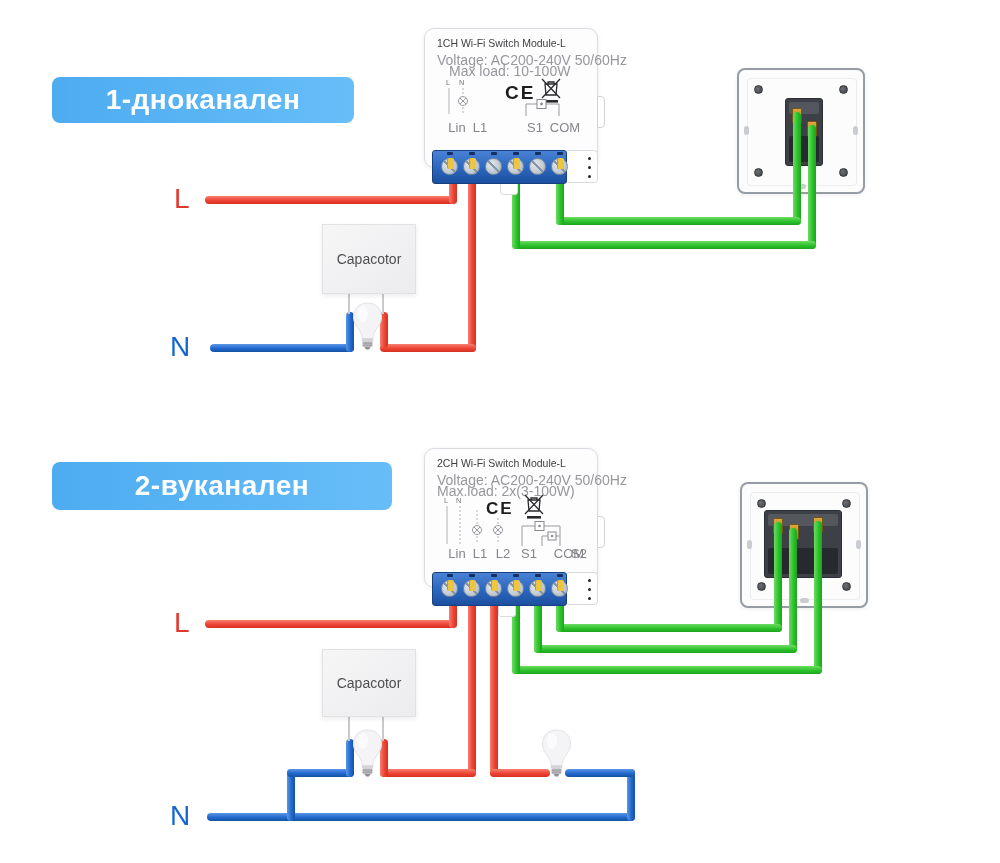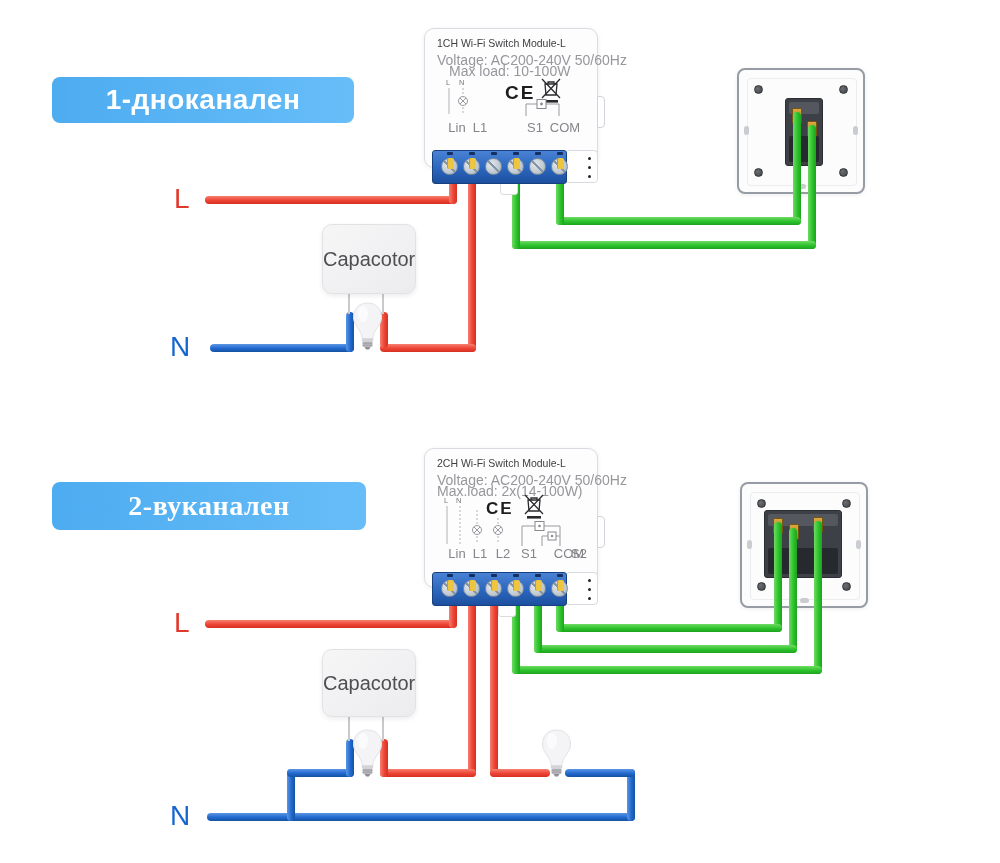--- a/index.html
+++ b/index.html
@@ -37,23 +37,23 @@
           border:1px solid #16407f;box-sizing:border-box;}
   .screw{position:absolute;width:17px;height:17px;border-radius:50%;
          background:linear-gradient(45deg,rgba(0,0,0,0) 44%,#8795a5 44%,#8795a5 56%,rgba(0,0,0,0) 56%),
                     radial-gradient(circle at 35% 35%,#e3e9ee,#a8b2bd);
          border:1px solid #7f8ea0;box-sizing:border-box;}
   .slot{position:absolute;width:6px;height:3px;background:#132f63;border-radius:1px;}
   .schem text{font-family:"Liberation Sans",sans-serif;}
   .termlab{position:absolute;font-size:13px;color:#85858a;transform:translateX(-50%);white-space:nowrap;padding-left:14px;}
   .ce{position:absolute;font-weight:bold;color:#1d1d1f;letter-spacing:2px;}
   
-  .cap{position:absolute;width:92px;display:flex;align-items:center;
-       background:linear-gradient(145deg,#f6f6f7,#ececee);border:1px solid #e2e2e5;border-radius:10px;
-       box-shadow:0 2px 5px rgba(0,0,0,.08);color:#4f4f52;font-size:20px;}
+  .cap{position:absolute;width:92px;display:flex;align-items:center;justify-content:center;
+       background:linear-gradient(145deg,#f6f6f7,#ececee);border:1px solid #e2e2e5;border-radius:0;
+       box-shadow:0 2px 5px rgba(0,0,0,.08);color:#4f4f52;font-size:14px;}
   
   .plate{position:absolute;width:128px;height:126px;background:#fcfcfd;border:2px solid #969ca3;
          border-radius:8px;box-sizing:border-box;box-shadow:0 1px 4px rgba(0,0,0,.08);}
   .pinner{position:absolute;border:1px solid #ececef;border-radius:4px;}
   .pscrew{position:absolute;width:9px;height:9px;border-radius:50%;
           background:radial-gradient(circle at 35% 35%,#6b6f74,#3f4347);border:1px solid #333;box-sizing:border-box;}
   .poval{position:absolute;background:#c9ccd0;border-radius:3px;}
   .mech{position:absolute;background:#3d4147;border:1px solid #2a2d31;border-radius:3px;box-sizing:border-box;}
   .mech-top{position:absolute;background:#54585e;border-radius:2px;}
   .mech-bot{position:absolute;background:#26292d;border-radius:2px;}
@@ -162,21 +162,21 @@
   <div class="slot" style="left:469px;top:152px;"></div>
   <div class="slot" style="left:491px;top:152px;"></div>
   <div class="slot" style="left:513px;top:152px;"></div>
   <div class="slot" style="left:535px;top:152px;"></div>
   <div class="slot" style="left:557px;top:152px;"></div>
   <div class="nub" style="left:447px;top:158px;"></div>
   <div class="nub" style="left:469px;top:158px;"></div>
   <div class="nub" style="left:513px;top:158px;"></div>
   <div class="nub" style="left:557px;top:158px;"></div>
 
-  <div class="badge" style="left:52px;top:482px;width:314px;height:48px;font-family:Liberation Serif, serif;">
+  <div class="badge" style="left:52px;top:462px;width:340px;height:48px;">
     <span>2-вуканален</span>
   </div>
 
   <span class="wlabel lab-red" style="left:174px;top:608px;">L</span>
   <span class="wlabel lab-blue" style="left:170px;top:801px;">N</span>
 
   <div class="plate" style="left:740px;top:482px;"></div>
   <div class="pinner" style="left:750px;top:492px;width:108px;height:106px;"></div>
   <div class="pscrew" style="left:757px;top:499px;"></div>
   <div class="pscrew" style="left:842px;top:499px;"></div>
@@ -236,21 +236,21 @@
     <rect x="12.8" y="36.5" width="11.4" height="3" fill="#d4d4d8"></rect>
     <rect x="13.6" y="39.5" width="9.8" height="5.5" rx="1" fill="#b9b9bf"></rect>
     <path d="M13.6 41.2 H23.4 M13.6 43.2 H23.4" stroke="#98989e" stroke-width="0.8"></path>
     <path d="M15.5 45 H21.5 L20 47.5 H17 Z" fill="#8f8f95"></path>
   </svg>
 
   <div class="module" style="left:424px;top:448px;height:140px;"></div>
   <div class="mside" style="left:597px;top:516px;height:30px;"></div>
   <span class="mtitle" style="left:437px;top:457px;">2CH Wi-Fi Switch Module-L</span>
   <span class="minfo" style="left:437px;top:472px;">Voltage: AC200-240V 50/60Hz</span>
-  <span class="minfo" style="left:437px;top:483px;">Max.load: 2x(14-100W)</span>
+  <span class="minfo" style="left:437px;top:483px;">Max.load: 2x(3-100W)</span>
   <span class="ce" style="left:486px;top:499px;font-size:17px;">CE</span>
   <svg class="schem" style="position:absolute;left:438px;top:494px;width:146px;height:58px;" viewBox="0 0 146 58">
     <text x="6" y="9" font-size="7.5" fill="#77777c">L</text>
     <line x1="9" y1="12" x2="9" y2="50" stroke="#b3b3b8" stroke-width="1"></line>
     <text x="18" y="9" font-size="7.5" fill="#77777c">N</text>
     <line x1="22" y1="12" x2="22" y2="50" stroke="#b3b3b8" stroke-width="1" stroke-dasharray="2 2"></line>
     <line x1="39" y1="16" x2="39" y2="30" stroke="#b3b3b8" stroke-width="1" stroke-dasharray="2 2"></line>
     <circle cx="39" cy="36" r="4.5" fill="none" stroke="#9a9aa0" stroke-width="1"></circle>
     <path d="M36 33 L42 39 M42 33 L36 39" stroke="#9a9aa0" stroke-width="1"></path>
     <line x1="39" y1="42" x2="39" y2="50" stroke="#b3b3b8" stroke-width="1" stroke-dasharray="2 2"></line>

